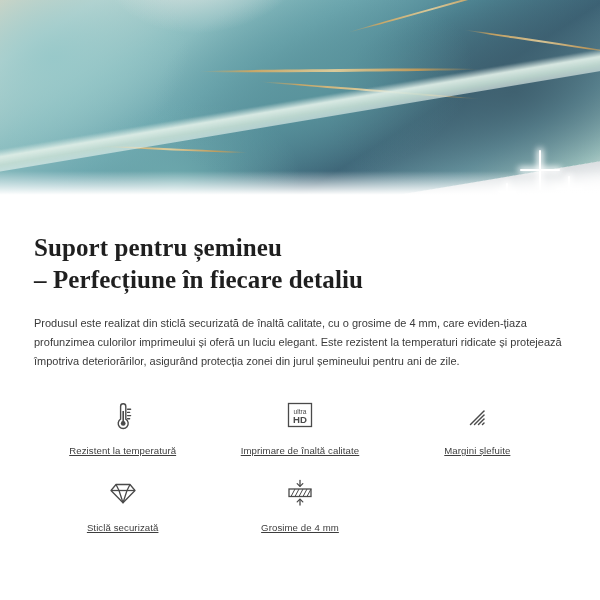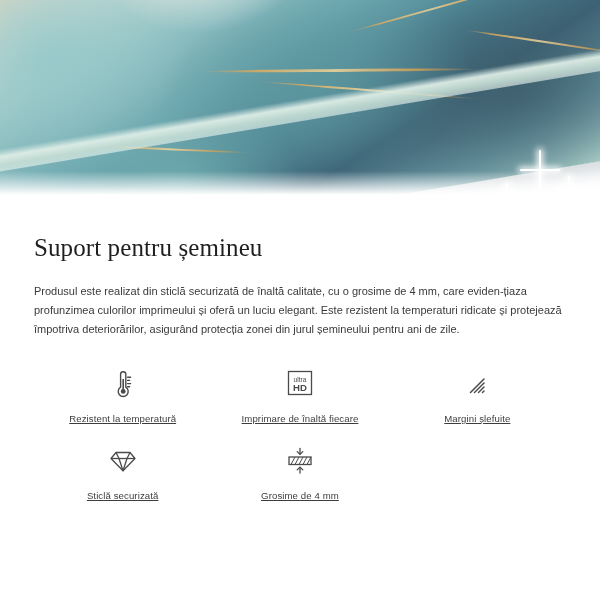--- a/index.html
+++ b/index.html
@@ -121,21 +121,21 @@
     position: relative;
     padding: 0 34px;
     box-sizing: border-box;
     width: 600px;
   }
   .title {
     margin: 14px 0 0 0;
     font-family: "Liberation Serif", serif;
     font-size: 25px;
     line-height: 1.28;
-    font-weight: 400;
+    font-weight: 700;
     color: #1f1f1f;
     letter-spacing: 0.1px;
   }
   .title .line2 { display: block; }
   .body-text {
     margin: 18px 0 0 0;
     font-size: 11px;
     line-height: 1.72;
     color: #3a3a3a;
     max-width: 540px;
@@ -191,20 +191,21 @@
       <span class="sparkle sp2"></span>
       <span class="sparkle sp3"></span>
       <div class="hero-fade"></div>
     </div>
   </div>
 
   <div class="content">
 
     <h1 class="title">
       <span>Suport pentru șemineu</span>
+      <span class="line2">– Perfecțiune în fiecare detaliu</span>
     </h1>
 
     <p class="body-text">Produsul este realizat din sticlă securizată de înaltă calitate, cu o grosime de 4 mm, care eviden-țiaza profunzimea culorilor imprimeului și oferă un luciu elegant. Este rezistent la temperaturi ridicate și protejează împotriva deteriorărilor, asigurând protecția zonei din jurul șemineului pentru ani de zile.</p>
 
     <div class="features">
 
       <div class="feature">
         <span class="feature-icon">
           <svg width="34" height="34" viewBox="0 0 34 34" fill="none" stroke="#4a4a4a" stroke-width="1.4">
             <path d="M14.6 20.2V7.4a2.6 2.6 0 0 1 5.2 0v12.8a5 5 0 1 1-5.2 0Z"></path>
@@ -217,21 +218,21 @@
       </div>
 
       <div class="feature">
         <span class="feature-icon">
           <svg width="36" height="34" viewBox="0 0 36 34">
             <rect x="6.5" y="4.5" width="23" height="23" fill="none" stroke="#4a4a4a" stroke-width="1.3"></rect>
             <text x="18" y="14.6" text-anchor="middle" font-family="Liberation Sans, sans-serif" font-size="6.6" fill="#4a4a4a">ultra</text>
             <text x="18" y="24.2" text-anchor="middle" font-family="Liberation Sans, sans-serif" font-size="9.6" font-weight="bold" fill="#4a4a4a">HD</text>
           </svg>
         </span>
-        <span class="feature-label">Imprimare de înaltă fiecare</span>
+        <span class="feature-label">Imprimare de înaltă calitate</span>
       </div>
 
 
       <div class="feature">
         <span class="feature-icon">
           <svg width="34" height="34" viewBox="0 0 34 34" fill="none" stroke="#4a4a4a" stroke-width="1.5" stroke-linecap="round">
             <path d="M10.5 25.5 24 12"></path>
             <path d="M14.5 25.5 24 16"></path>
             <path d="M18.5 25.5 24 20"></path>
             <path d="M22.5 25.5 24 24"></path>

